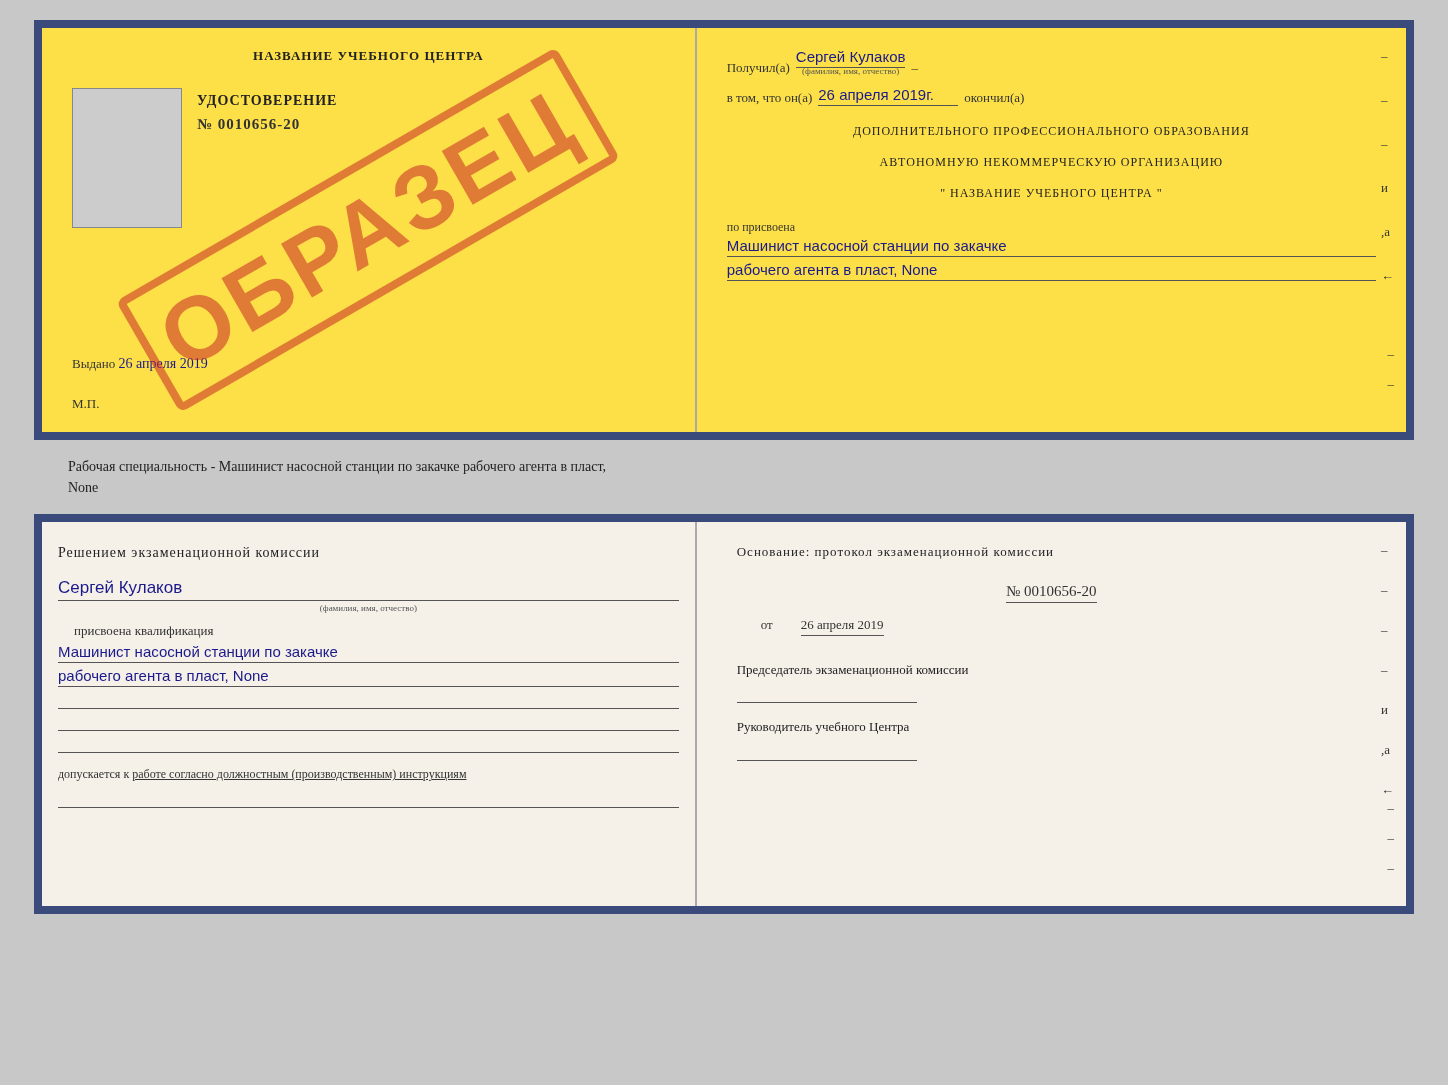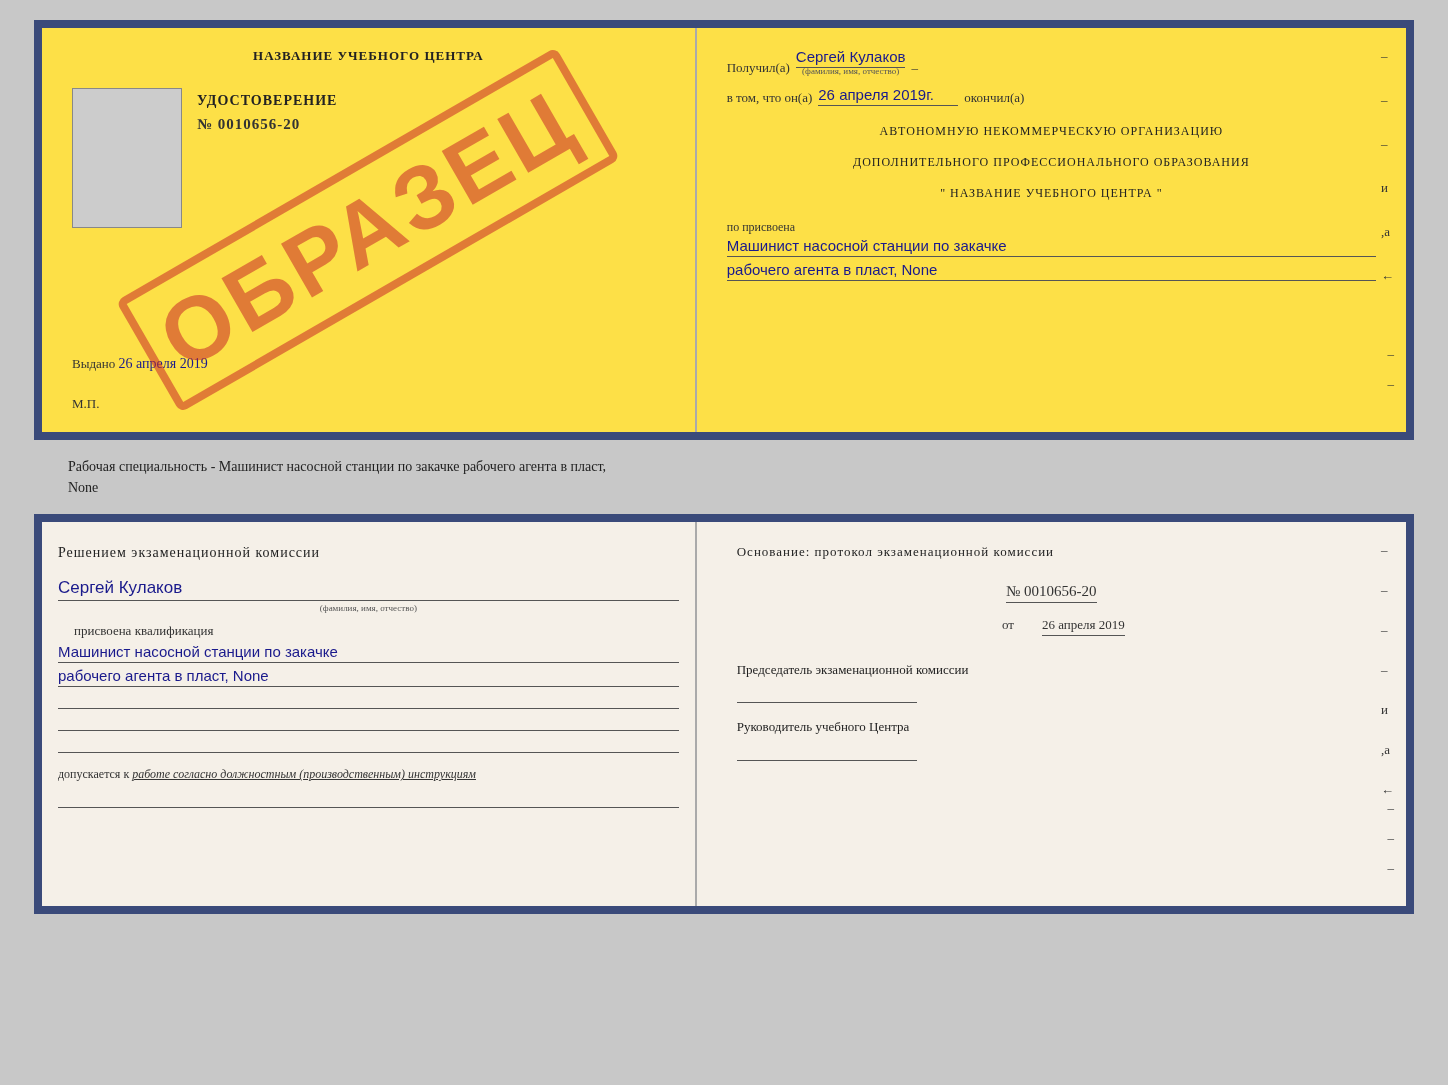--- a/index.html
+++ b/index.html
@@ -266,21 +266,20 @@
       padding-bottom: 2px;
     }
 
     .dopuskaetsya-text {
       font-size: 12px;
       color: #333;
       margin-top: 14px;
     }
 
     .dopusk-underline {
-      font-style: italic;
       text-decoration: underline;
       font-size: 12px;
       color: #333;
     }
 
     .blank-line {
       border-bottom: 1px solid #555;
       display: block;
       margin-bottom: 6px;
       margin-top: 6px;
@@ -329,21 +328,20 @@
       height: 20px;
       width: 180px;
       margin-bottom: 14px;
     }
 
     .date-row {
       display: flex;
       align-items: baseline;
       gap: 4px;
       margin-bottom: 8px;
-      justify-content: center;
     }
 
     .date-prefix {
       font-size: 13px;
       color: #333;
     }
 
   </style>
 </head>
 <body>
@@ -379,22 +377,22 @@
         </div>
         <span class="dash">–</span>
       </div>
 
       <div class="field-line" style="margin-bottom:16px;">
         <span class="field-label">в том, что он(а)</span>
         <span class="field-value-handwritten" style="min-width:140px;">26 апреля 2019г.</span>
         <span class="field-label">окончил(а)</span>
       </div>
 
+      <div class="cert-body-text small">ДОПОЛНИТЕЛЬНОГО ПРОФЕССИОНАЛЬНОГО ОБРАЗОВАНИЯ</div>
       <div class="cert-body-text small">АВТОНОМНУЮ НЕКОММЕРЧЕСКУЮ ОРГАНИЗАЦИЮ</div>
-      <div class="cert-body-text small">ДОПОЛНИТЕЛЬНОГО ПРОФЕССИОНАЛЬНОГО ОБРАЗОВАНИЯ</div>
       <div class="cert-body-text small">"   НАЗВАНИЕ УЧЕБНОГО ЦЕНТРА   "</div>
 
       <div style="position:absolute;right:12px;top:20px;display:flex;flex-direction:column;gap:28px;">
         <span class="right-dash">–</span>
         <span class="right-dash">–</span>
         <span class="right-dash">–</span>
         <span class="right-dash">и</span>
         <span class="right-dash">,а</span>
         <span class="right-dash">←</span>
       </div>

